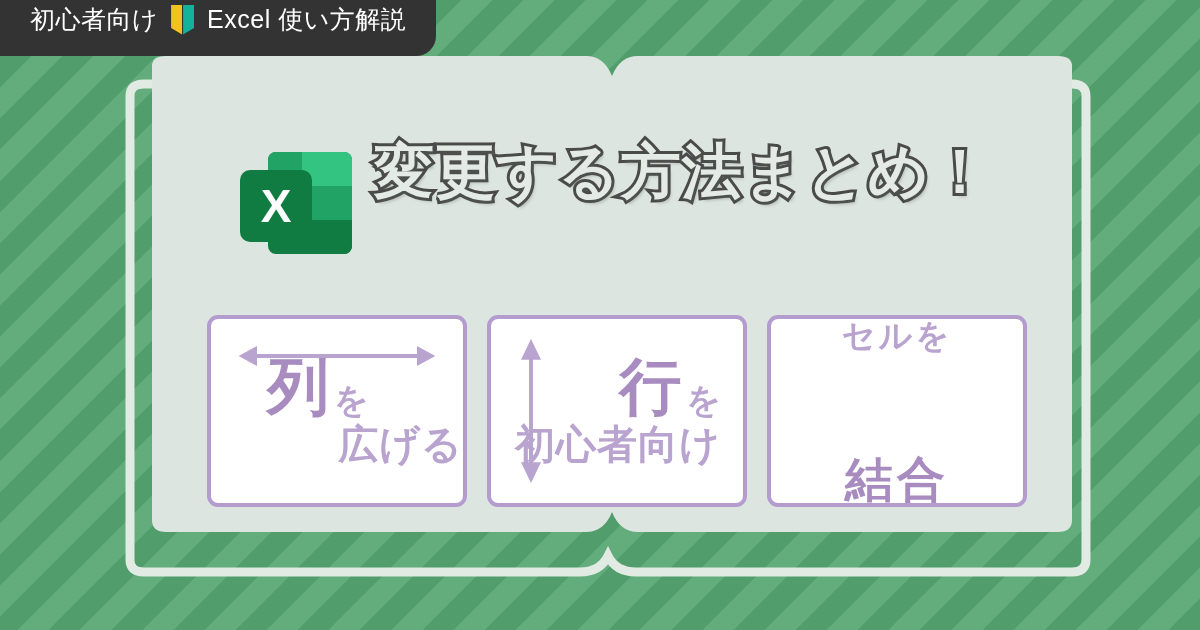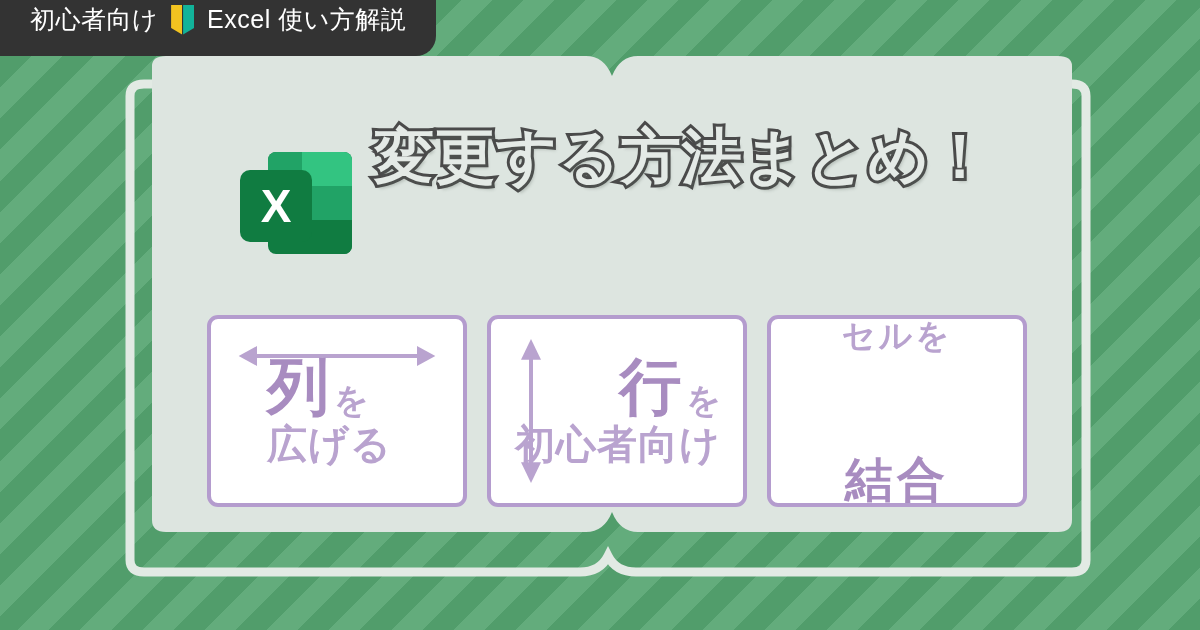--- a/index.html
+++ b/index.html
@@ -141,21 +141,21 @@
     font-size:42px;
     color:#e4eae6;
     -webkit-text-stroke:6px #4a4a4a;
     paint-order:stroke fill;
     margin-left:14px;
     letter-spacing:0;
   }
 
   
   .tl2 {
-    margin-top:4px;
+    margin-top:19px;
     font-size:60px;
   }
   .tl2 span {
     color:#e4eae6;
     -webkit-text-stroke:6px #4a4a4a;
     paint-order:stroke fill;
     text-shadow:3px 4px 3px rgba(90,100,95,.28);
   }
 
   
@@ -176,21 +176,21 @@
   }
   .card .cbody {
     position:absolute; inset:0;
     display:flex; flex-direction:column;
     align-items:flex-end; justify-content:center;
     padding:6px 18px 6px 0;
   }
 
   .big  { font-size:62px; font-weight:bold; color:#a88cc0; line-height:.98; letter-spacing:1px; }
   .mid  { font-size:34px; font-weight:bold; color:#b9a3cf; line-height:1; }
-  .sub  { font-size:40px; font-weight:bold; color:#b9a3cf; line-height:1.05; letter-spacing:1px; margin-top:6px; }
+  .sub  { font-size:40px; font-weight:bold; color:#b9a3cf; line-height:1.05; letter-spacing:1px; margin-top:6px;text-align:right; }
   .row  { display:flex; align-items:flex-end; gap:4px; }
 
   
   .card1 .cbody { align-items:center; padding:0; }
   .card1 .stack { width:100%; padding-left:56px; }
   .arrow-h {
     position:absolute; left:26px; top:24px; right:26px; height:26px;
   }
   .arrow-h svg, .arrow-v svg { display:block; width:100%; height:100%; }
 

